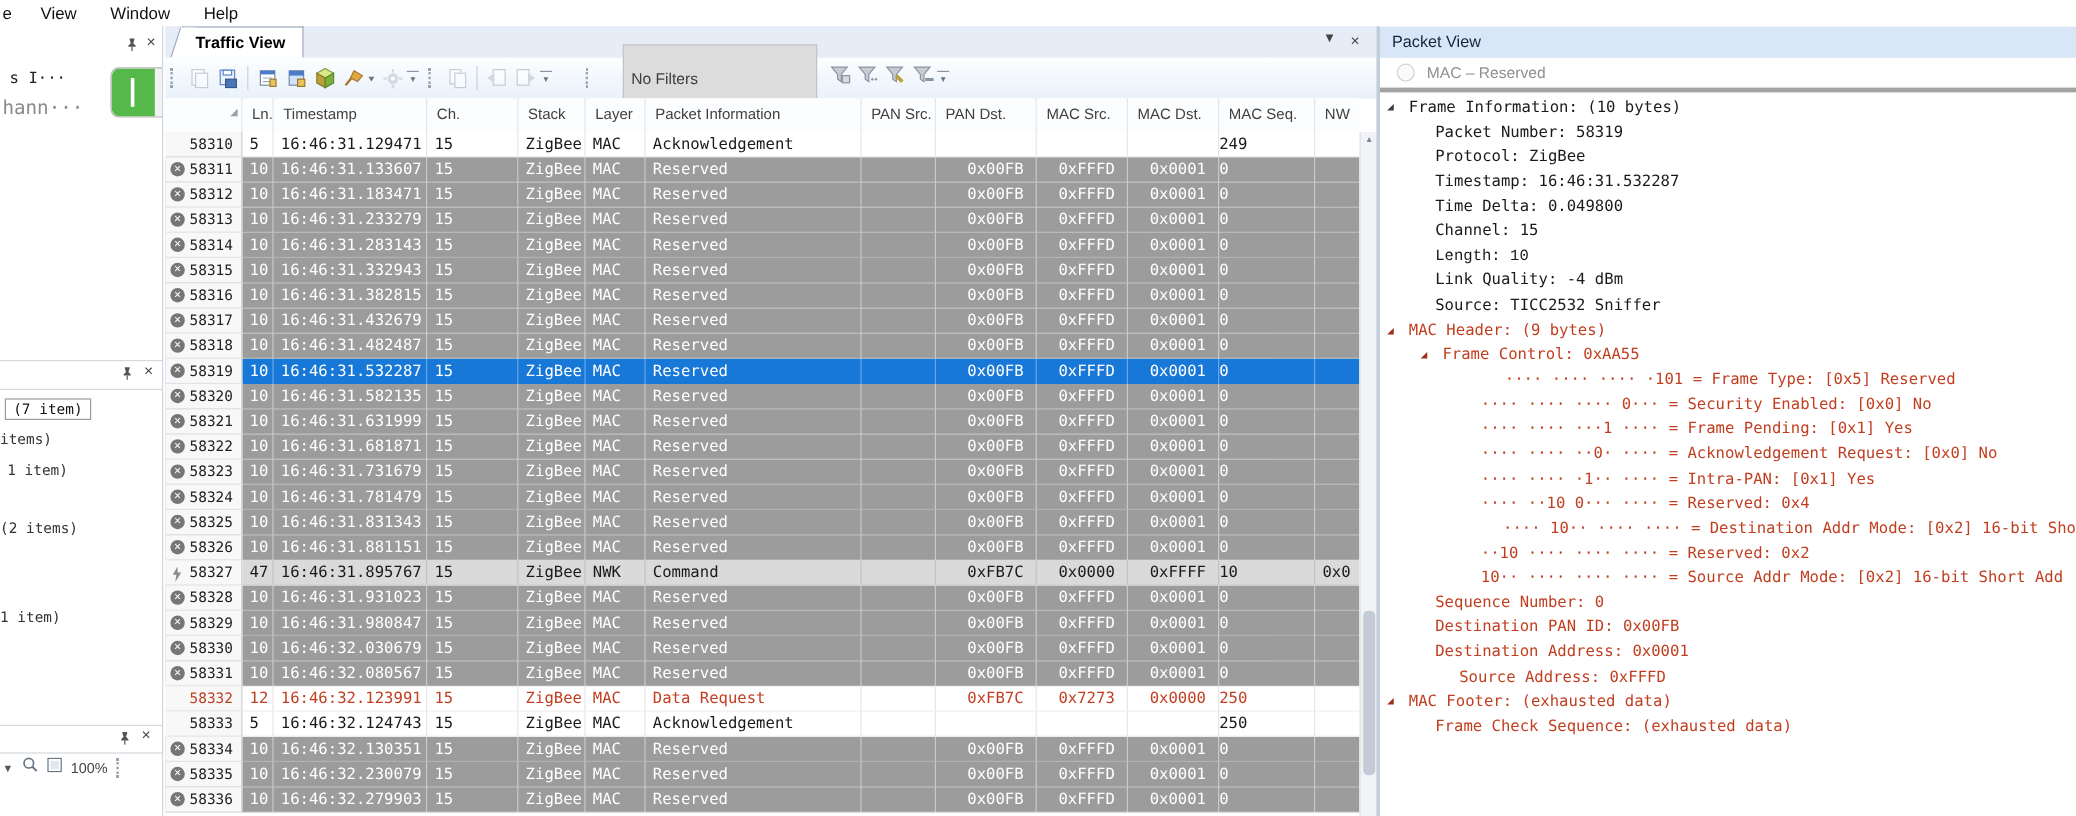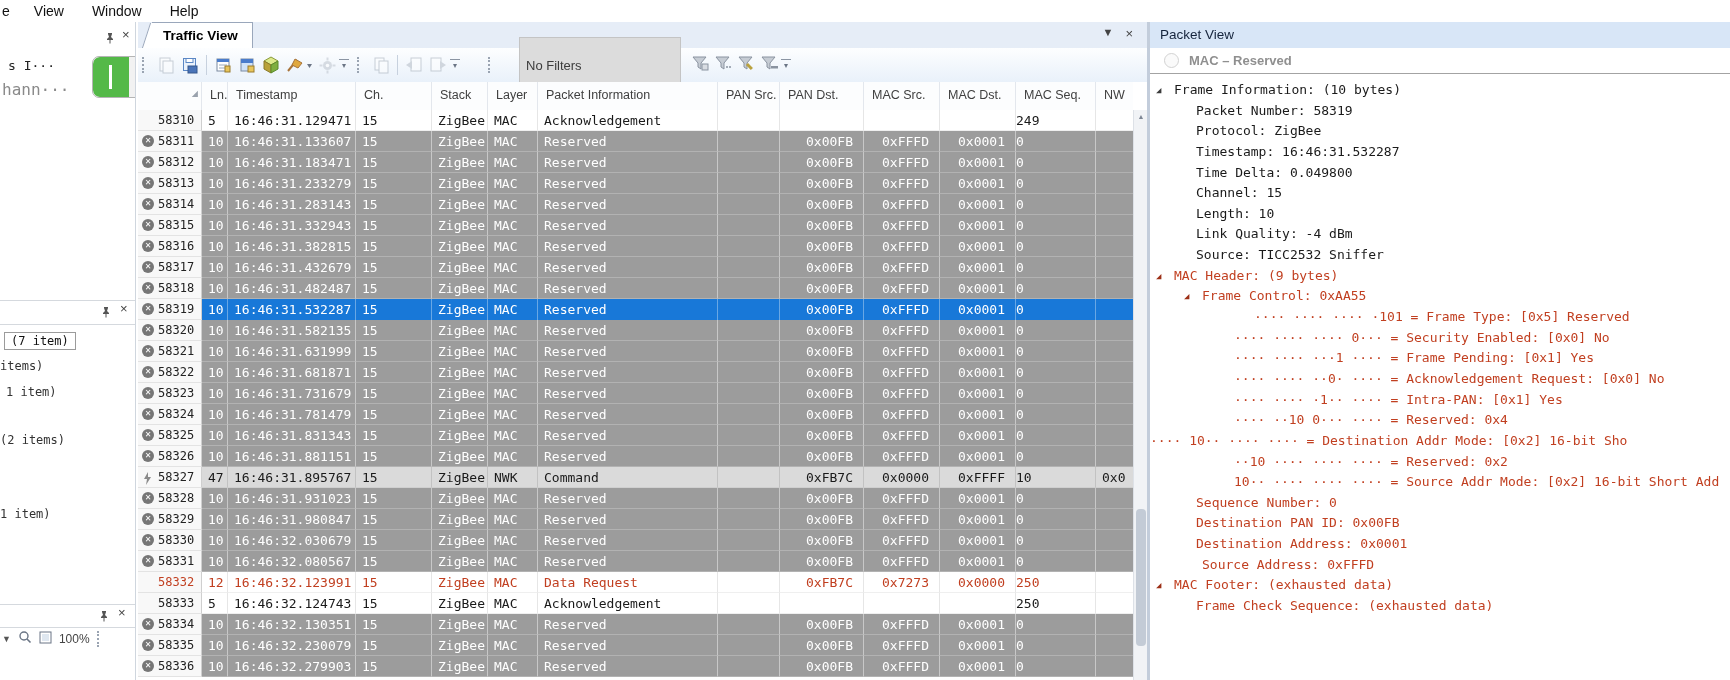--- a/index.html
+++ b/index.html
@@ -96,21 +96,21 @@
   #gthumb{position:absolute;left:2px;width:10px;border-radius:4px;background:#c3cbd6;cursor:pointer;}
 
   
   #vdivider{position:absolute;left:1147px;top:22px;width:3px;height:658px;background:#c3cddb;}
 
   
   #packet{position:absolute;left:1150px;top:22px;width:580px;height:658px;background:#fff;overflow:hidden;}
   #pv-title{position:absolute;left:0;top:0;width:580px;height:26px;background:#d8e6f7;
       border-bottom:1px solid #bcd0e8;font-size:13.5px;color:#15243c;line-height:25px;padding-left:10px;}
   #pv-sub{position:absolute;left:0;top:26px;width:580px;height:25px;background:#fff;
-      border-bottom:1px solid #a3a3a3;display:flex;align-items:center;color:#8f8f8f;font-size:13px;font-weight:bold;}
+      border-bottom:4px solid #a3a3a3;display:flex;align-items:center;color:#8f8f8f;font-size:13px;}
   #pv-sub .circ{width:13px;height:13px;border-radius:50%;border:1px solid #d2d2d2;background:#fafafa;
       margin:0 10px 0 14px;}
   #pv-tree{position:absolute;left:0;top:51px;width:580px;height:607px;padding-top:7px;overflow:hidden;}
   .tline{position:relative;height:20.65px;line-height:20.65px;white-space:pre;
       font-family:"DejaVu Sans Mono",monospace;font-size:13px;color:#1a1a1a;overflow:hidden;}
   .tline.red{color:#c13f20;}
   .tri{position:absolute;top:0;font-size:9px;color:#3b3b3b;}
   .tline.red .tri{color:#9c2f16;}
 </style>
 </head>
@@ -746,36 +746,36 @@
       <span class="circ"></span>
       <span>MAC – Reserved</span>
     </div>
     <div id="pv-tree">
         <div class="tline" style="padding-left: 24px;"><span class="tri" style="left: 6px;">◢</span>Frame Information: (10 bytes)</div>
         <div class="tline" style="padding-left: 46px;">Packet Number: 58319</div>
         <div class="tline" style="padding-left: 46px;">Protocol: ZigBee</div>
         <div class="tline" style="padding-left: 46px;">Timestamp: 16:46:31.532287</div>
         <div class="tline" style="padding-left: 46px;">Time Delta: 0.049800</div>
         <div class="tline" style="padding-left: 46px;">Channel: 15</div>
-        <div class="tline" style="padding-left: 46px;">Length: 10</div>
+        <div class="tline" style="padding-left: 46px; font-family: Liberation Mono, monospace;">Length: 10</div>
         <div class="tline" style="padding-left: 46px;">Link Quality: -4 dBm</div>
         <div class="tline" style="padding-left: 46px;">Source: TICC2532 Sniffer</div>
         <div class="tline red" style="padding-left: 24px;"><span class="tri" style="left: 6px;">◢</span>MAC Header: (9 bytes)</div>
         <div class="tline red" style="padding-left: 52px;"><span class="tri" style="left: 34px;">◢</span>Frame Control: 0xAA55</div>
         <div class="tline red" style="padding-left: 84px; margin-left: 20px;">···· ···· ···· ·101 = Frame Type: [0x5] Reserved</div>
         <div class="tline red" style="padding-left: 84px;">···· ···· ···· 0··· = Security Enabled: [0x0] No</div>
         <div class="tline red" style="padding-left: 84px;">···· ···· ···1 ···· = Frame Pending: [0x1] Yes</div>
         <div class="tline red" style="padding-left: 84px;">···· ···· ··0· ···· = Acknowledgement Request: [0x0] No</div>
         <div class="tline red" style="padding-left: 84px;">···· ···· ·1·· ···· = Intra-PAN: [0x1] Yes</div>
         <div class="tline red" style="padding-left: 84px;">···· ··10 0··· ···· = Reserved: 0x4</div>
-        <div class="tline red" style="">···· 10·· ···· ···· = Destination Addr Mode: [0x2] 16-bit Sho</div>
+        <div class="tline red" style="padding-left: 84px; text-align: right;">···· 10·· ···· ···· = Destination Addr Mode: [0x2] 16-bit Sho</div>
         <div class="tline red" style="padding-left: 84px;">··10 ···· ···· ···· = Reserved: 0x2</div>
         <div class="tline red" style="padding-left: 84px;">10·· ···· ···· ···· = Source Addr Mode: [0x2] 16-bit Short Add</div>
         <div class="tline red" style="padding-left: 46px;">Sequence Number: 0</div>
         <div class="tline red" style="padding-left: 46px;">Destination PAN ID: 0x00FB</div>
         <div class="tline red" style="padding-left: 46px;">Destination Address: 0x0001</div>
-        <div class="tline red" style="padding-left: 52px;">Source Address: 0xFFFD</div>
+        <div class="tline red" style="padding-left: 66px;">Source Address: 0xFFFD</div>
         <div class="tline red" style="padding-left: 24px;"><span class="tri" style="left: 6px;">◢</span>MAC Footer: (exhausted data)</div>
         <div class="tline red" style="padding-left: 46px;">Frame Check Sequence: (exhausted data)</div>
       </div>
   </div>
 
 </div>
 
 </body></html>

